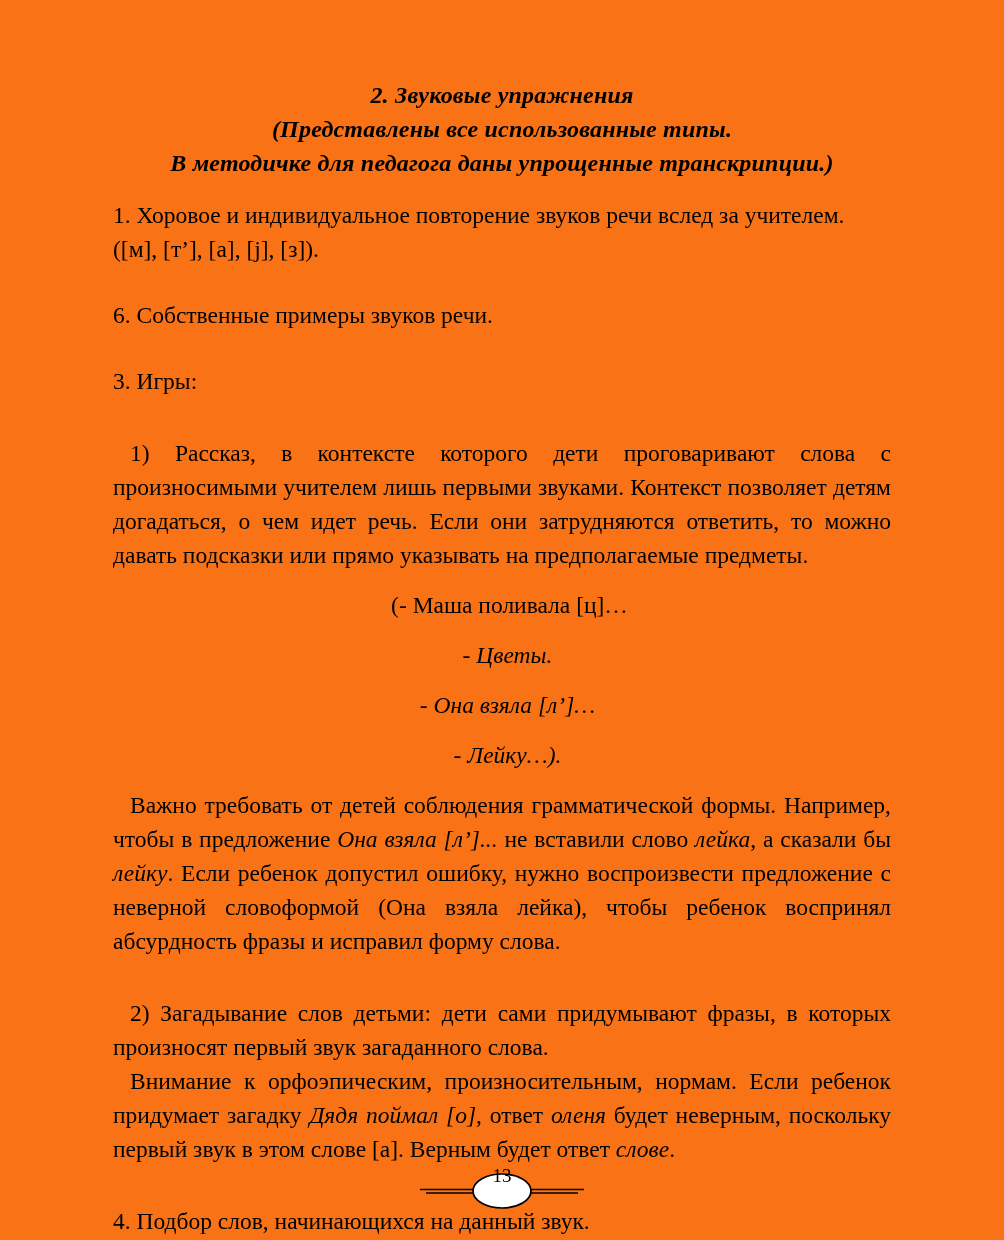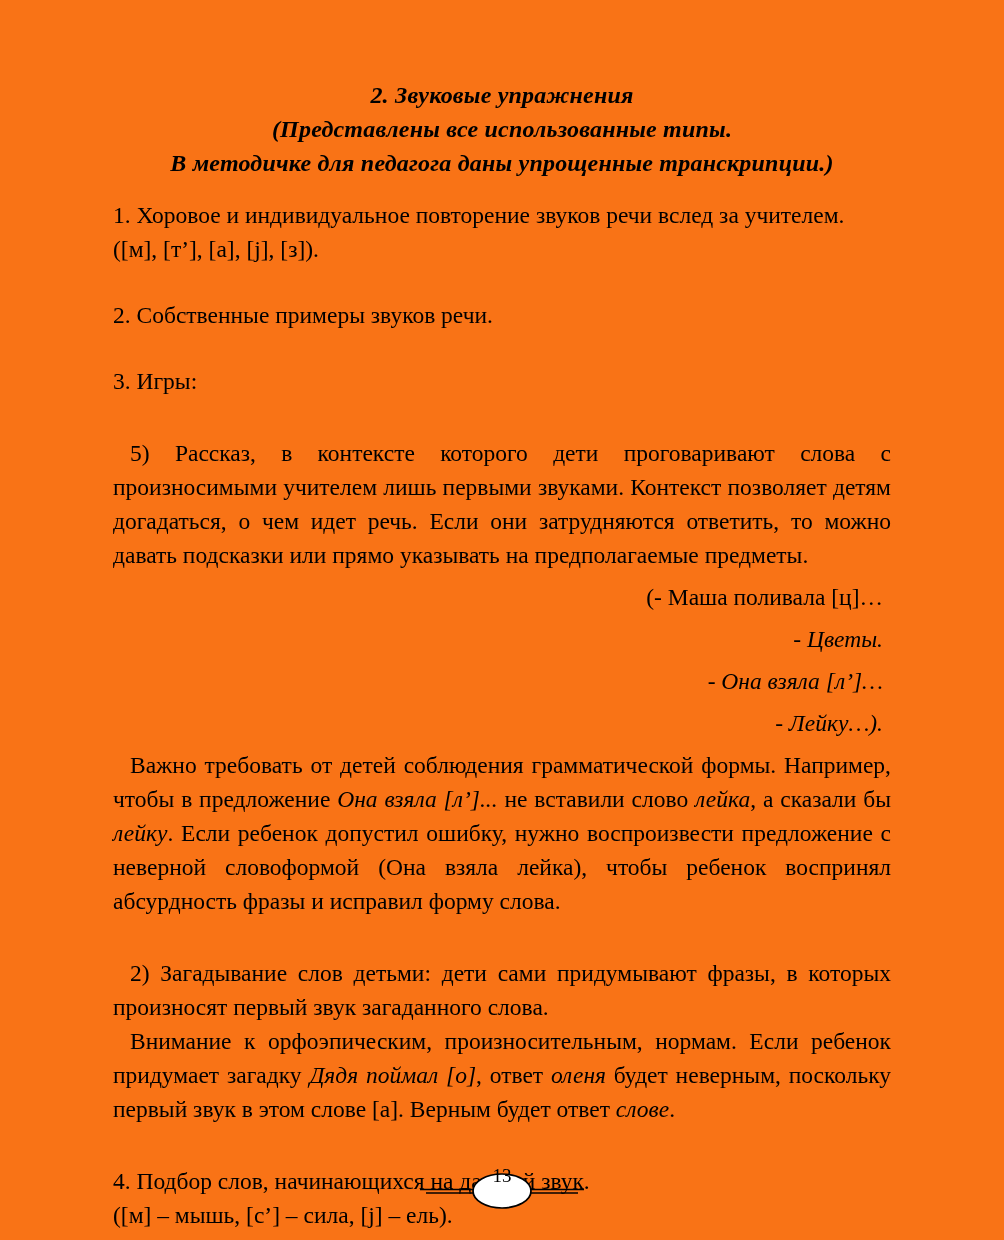--- a/index.html
+++ b/index.html
@@ -48,22 +48,22 @@
     margin: 0;
     hyphens: manual;
   }
   .para.indent { text-indent: 17px; }
   .gap-md { height: 32px; }
   .gap-lg { height: 38px; }
 
   .dialog-line {
     font-size: 23.5px;
     line-height: 34px;
-    margin: 8px;
-    text-align: right;
+    margin: 16px;
+    text-align: center;
     white-space: nowrap;
   }
   .dialog-line.first { padding-left: 15px; }
   .dialog-line.dash { padding-left: 11px; font-style: italic; }
 
   em, .it { font-style: italic; }
 
   
   .folio {
     position: absolute;
@@ -98,29 +98,29 @@
     <span class="hline">В методичке для педагога даны упрощенные транскрипции.)</span>
   </div>
 
   <div class="body-area">
 
     <p class="para">1. Хоровое и индивидуальное повторение звуков речи вслед за учителем.</p>
     <p class="para">([м], [т’], [а], [j], [з]).</p>
 
     <div class="gap-md"></div>
 
-    <p class="para">2. Собственные примеры звуков речи.</p>
+    <p class="para">6. Собственные примеры звуков речи.</p>
 
     <div class="gap-md"></div>
 
     <p class="para">3. Игры:</p>
 
     <div class="gap-lg"></div>
 
-    <p class="para indent">5) Рассказ, в контексте которого дети проговаривают слова с произносимыми учителем лишь первыми звуками. Контекст позволяет детям догадаться, о чем идет речь. Если они затрудняются ответить, то можно давать подсказки или прямо указывать на предполагаемые предметы.</p>
+    <p class="para indent">1) Рассказ, в контексте которого дети проговаривают слова с произносимыми учителем лишь первыми звуками. Контекст позволяет детям догадаться, о чем идет речь. Если они затрудняются ответить, то можно давать подсказки или прямо указывать на предполагаемые предметы.</p>
 
     <p class="dialog-line first">(- Маша поливала [ц]…</p>
     <p class="dialog-line dash">- Цветы.</p>
     <p class="dialog-line dash">- Она взяла [л’]…</p>
     <p class="dialog-line dash">- Лейку…).</p>
 
     <p class="para indent"><span>Важно требовать от детей соблюдения грамматической формы. Например, чтобы в предложение </span><em>Она взяла [л’]...</em><span> не вставили слово </span><em>лейка</em><span>, а сказали бы </span><em>лейку</em><span>. Если ребенок допустил ошибку, нужно воспроизвести предложение с неверной словоформой (Она взяла лейка), чтобы ребенок воспринял абсурдность фразы и исправил форму слова.</span></p>
 
     <div class="gap-lg"></div>
 

